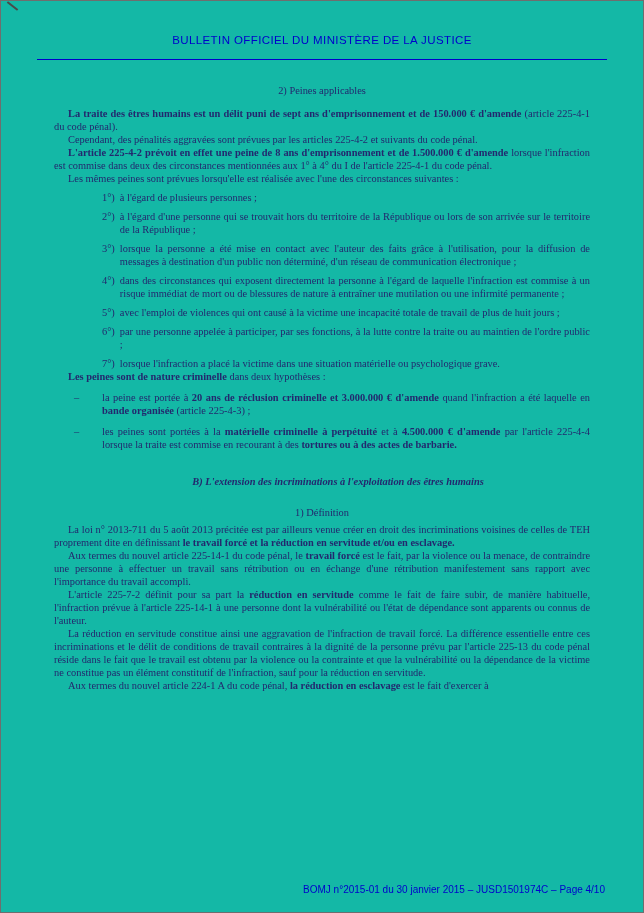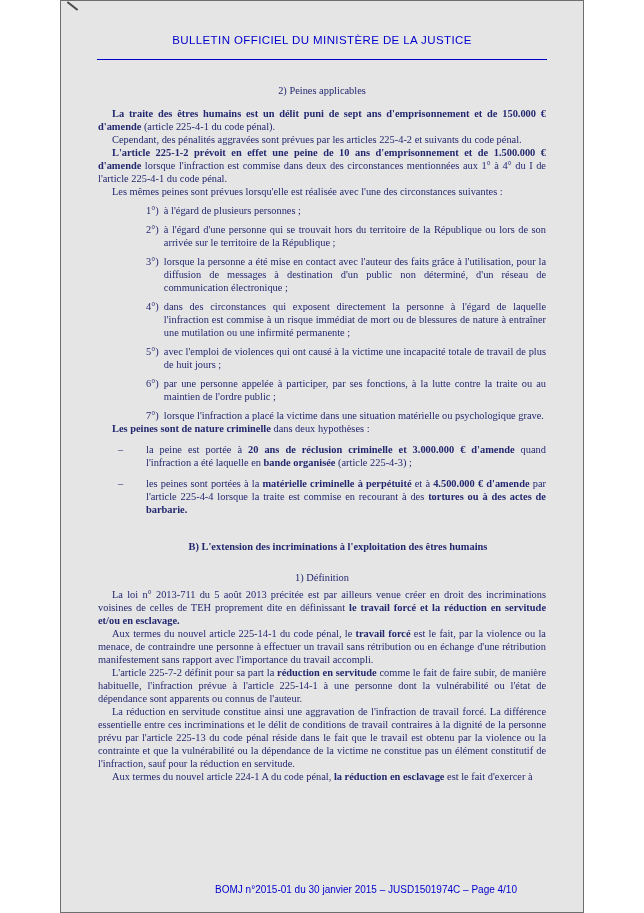--- a/index.html
+++ b/index.html
@@ -4,23 +4,23 @@
 <title>Bulletin officiel</title>
 <style>
   :root{
     --accent:#0000cc;
     --ink:#23286e;
   }
   *{margin:0;padding:0;box-sizing:border-box;}
   html,body{background:#ffffff;}
   .page{
     position:relative;
-    width:524px;height:913px;
+    width:644px;height:913px;
     margin:0 auto;
-    background:#e5e5e5;
+    background:#14b8a6;
     border:1px solid #6e6e6e;
     overflow:hidden;
     font-family:"Liberation Serif", serif;
     color:var(--ink);
   }
   .corner-mark{
     position:absolute;left:5px;top:4px;
     width:13px;height:2px;background:#4a4a4a;
     transform:rotate(38deg);
   }
@@ -29,42 +29,42 @@
     font-family:"Liberation Sans", sans-serif;
     font-size:11.5px;
     letter-spacing:0.4px;
     color:var(--accent);
   }
   .header-rule{
     margin:13px 36px 0 36px;
     border:0;border-top:1px solid var(--accent);
   }
   .doc{
-    padding:0 37px;
+    padding:0 53px;
     font-size:10.4px;
     line-height:13px;
     text-align:justify;
   }
   .doc p{text-indent:14px;}
   .doc p.heading{text-align:center;text-indent:0;}
   .h-top{margin-top:24px !important;margin-bottom:10px;}
   .h-sep{margin-top:24px !important;margin-bottom:6px;}
   .h-sub{margin-top:18px !important;margin-bottom:4px;}
   .b{font-weight:bold;}
-  .i{margin-left:32px;}
+  .i{font-style:italic;margin-left:32px;}
   .list{margin-top:0;}
   .list-item{display:flex;}
   .list-num .list-item{margin:6px 0 0 48px;}
   .list-num .marker{flex:0 0 auto;margin-right:5px;white-space:nowrap;}
   .list-dash .list-item{margin:8px 0 0 20px;}
   .list-dash .marker{flex:0 0 28px;}
   .item-text{flex:1 1 auto;text-align:justify;}
   .footer{
     position:absolute;
-    right:66px;bottom:17px;
+    right:38px;bottom:17px;
     font-family:"Liberation Sans", sans-serif;
     font-size:10px;
     color:var(--accent);
     white-space:nowrap;
   }
 </style>
 </head>
 <body>
 
 <div class="page">
@@ -72,21 +72,21 @@
 
   <header class="header">
     <div class="header-title">BULLETIN OFFICIEL DU MINISTÈRE DE LA JUSTICE</div>
     <hr class="header-rule">
   </header>
 
   <main class="doc">
       <p class="heading h-top"><span>2) Peines applicables</span></p>
       <p><span class="b">La traite des êtres humains est un délit puni de sept ans d'emprisonnement et de 150.000 € d'amende</span><span> (article 225-4-1 du code pénal).</span></p>
       <p><span>Cependant, des pénalités aggravées sont prévues par les articles 225-4-2 et suivants du code pénal.</span></p>
-      <p><span class="b">L'article 225-1-2 prévoit en effet une peine de 10 ans d'emprisonnement et de 1.500.000 € d'amende</span><span> lorsque l'infraction est commise dans deux des circonstances mentionnées aux 1° à 4° du I de l'article 225-4-1 du code pénal.</span></p>
+      <p><span class="b">L'article 225-4-2 prévoit en effet une peine de 8 ans d'emprisonnement et de 1.500.000 € d'amende</span><span> lorsque l'infraction est commise dans deux des circonstances mentionnées aux 1° à 4° du I de l'article 225-4-1 du code pénal.</span></p>
       <p><span>Les mêmes peines sont prévues lorsqu'elle est réalisée avec l'une des circonstances suivantes :</span></p>
       <div class="list list-num">
         <div class="list-item">
           <span class="marker">1°)</span>
           <span class="item-text"><span>à l'égard de plusieurs personnes ;</span></span>
         </div>
         <div class="list-item">
           <span class="marker">2°)</span>
           <span class="item-text"><span>à l'égard d'une personne qui se trouvait hors du territoire de la République ou lors de son arrivée sur le territoire de la République ;</span></span>
         </div>

